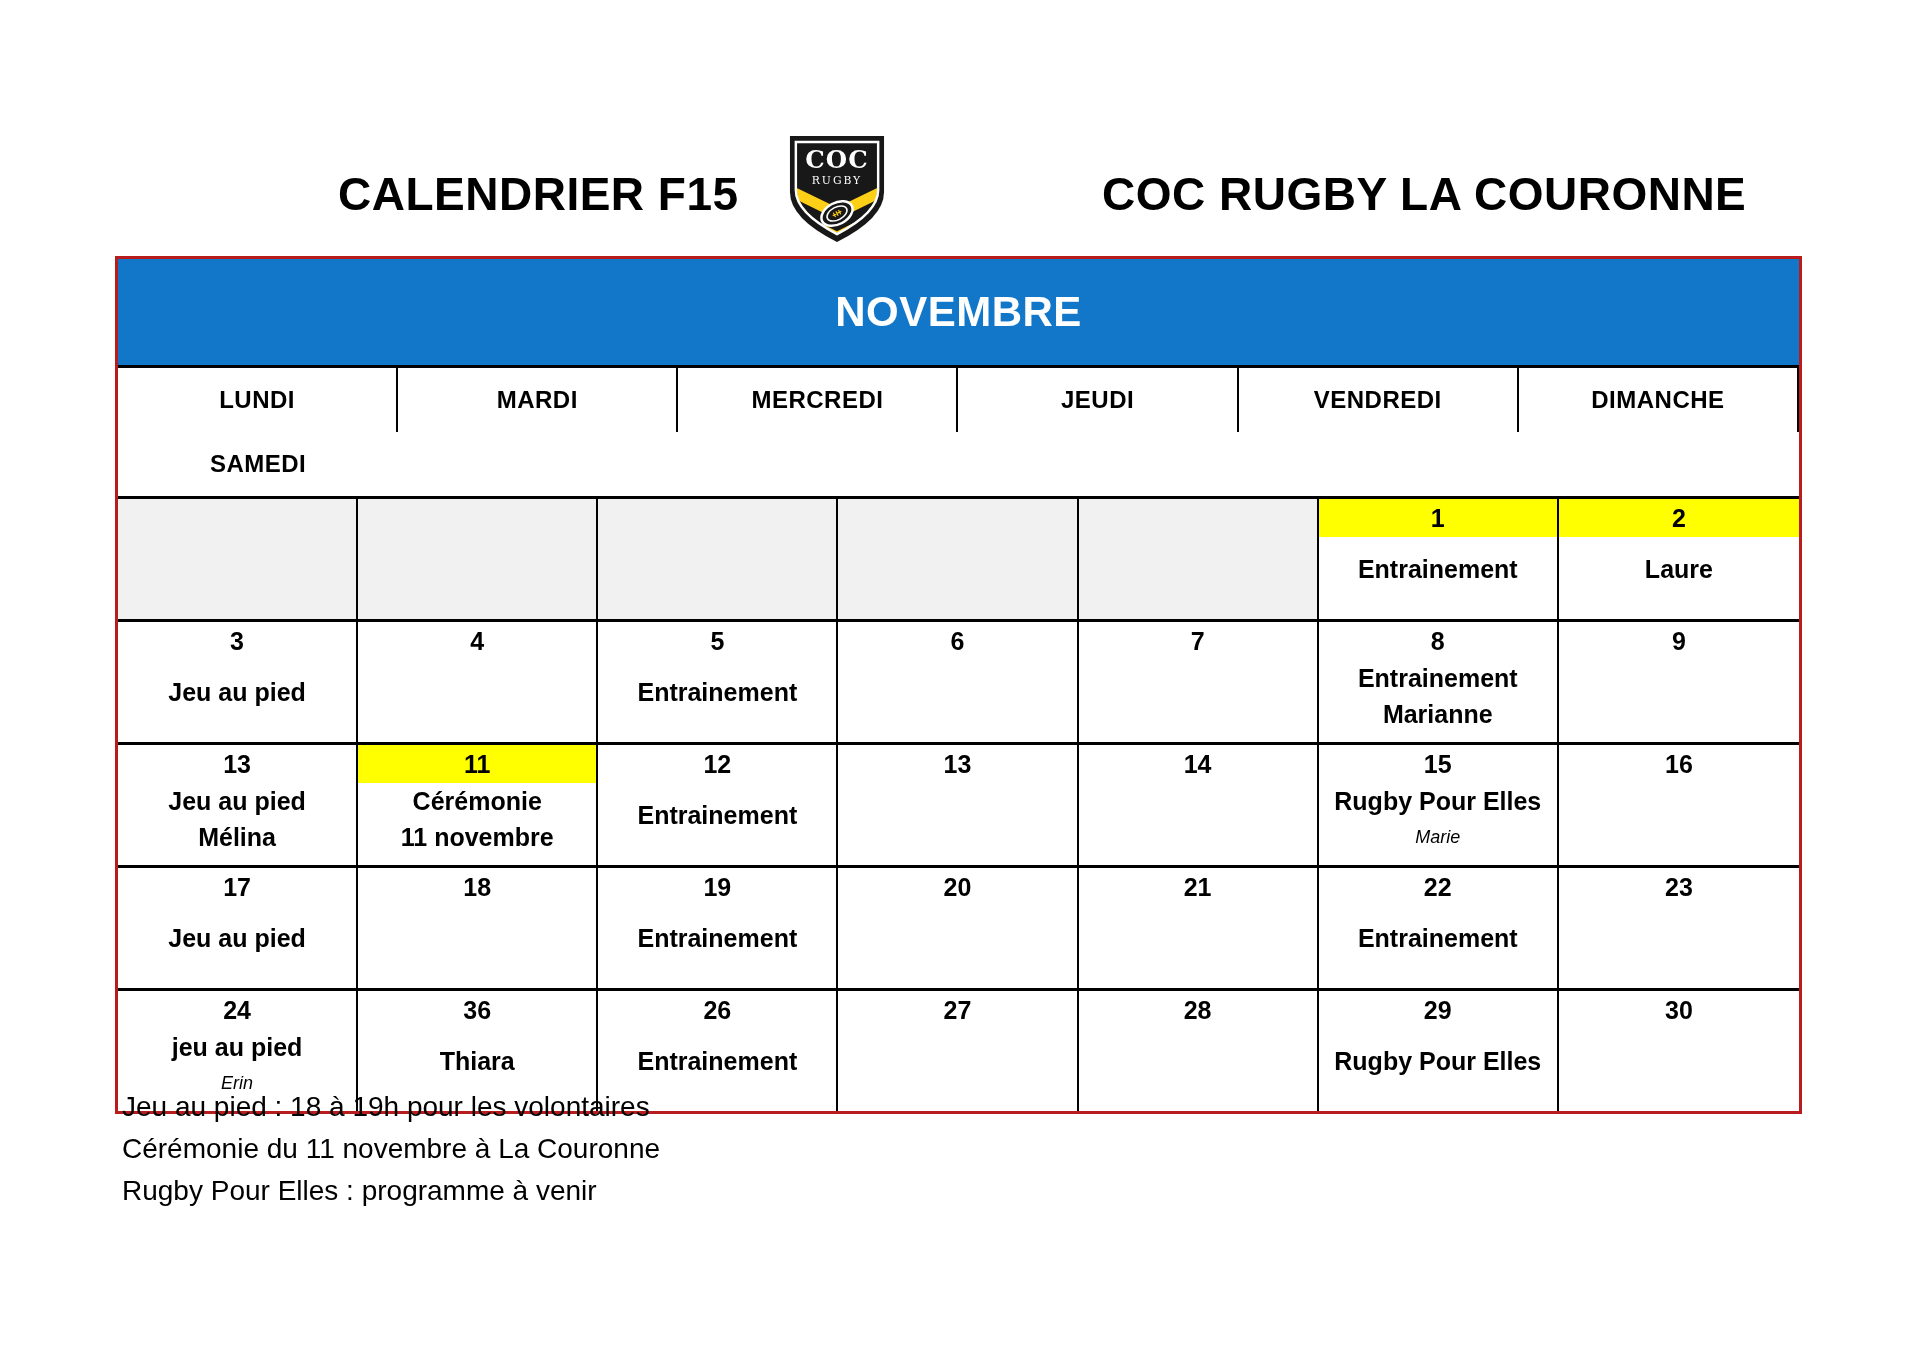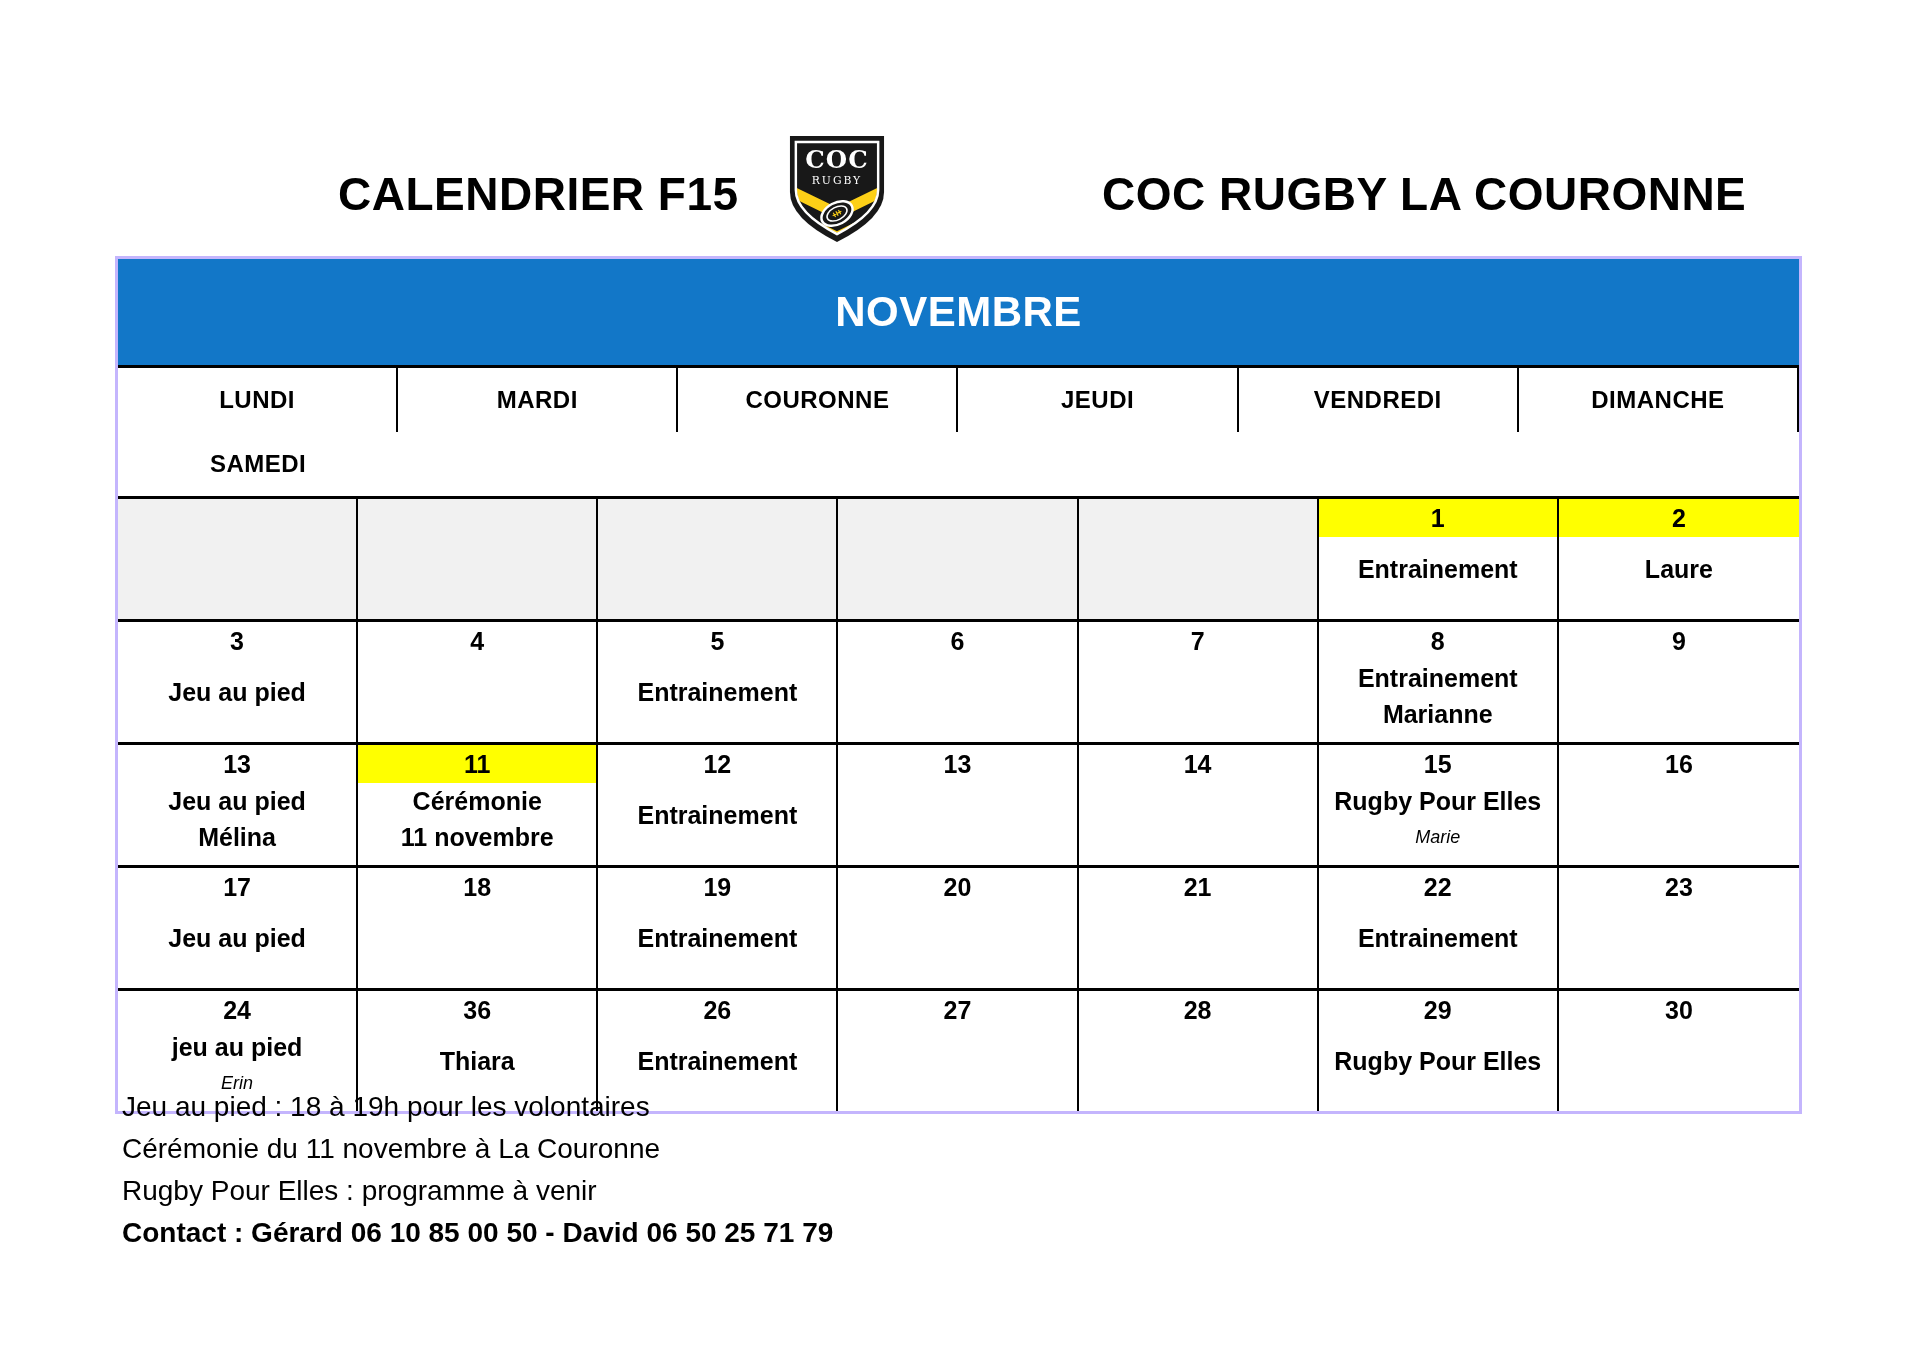--- a/index.html
+++ b/index.html
@@ -6,21 +6,21 @@
   html,body { width:1920px; height:1357px; background:#fff; overflow:hidden; }
   body { font-family:"Liberation Sans", sans-serif; color:#000; position:relative; }
 
   
   .title { position:absolute; font-weight:bold; font-size:46px; line-height:48px; letter-spacing:.5px; white-space:nowrap;margin-left:16px; }
   .title-left  { left:322px; top:170px; }
   .title-right { left:1086px; top:170px; }
   .logo { position:absolute; left:788px; top:134px; width:98px; height:110px; }
 
   
-  .cal-table { position:absolute; left:115px; top:256px; width:1687px; border:3px solid #c4b5fd; background:#fff; }
+  .cal-table { position:absolute; left:115px; top:256px; width:1687px; border:3px solid #b91c1c; background:#fff; }
   .banner { height:106px; background:var(--blue); display:flex; align-items:center; justify-content:center; }
   .banner-label { color:#fff; font-weight:bold; font-size:42px; letter-spacing:.5px; }
   .day-header-row { display:grid; grid-template-columns:repeat(6,1fr); border-top:3px solid #000; }
   .day-header { height:64px; display:flex; align-items:center; justify-content:center;
                 font-weight:bold; font-size:24px; border-right:2px solid #000; letter-spacing:.5px; }
   .day-header:last-child { border-right:none; }
   .week-row { display:grid; grid-template-columns:repeat(7,1fr); border-top:3px solid #000; }
   .cell { height:120px; border-right:2px solid #000; display:flex; flex-direction:column; background:#fff; }
   .cell:last-child { border-right:none; }
   .cell.gray { background:var(--gray); }
@@ -64,21 +64,21 @@
   <text x="50" y="51" text-anchor="middle" font-family="DejaVu Serif, serif" font-size="11" fill="#fff" letter-spacing="2">RUGBY</text>
 </svg>
 
 <div class="cal-table">
   <div class="banner">
     <div class="banner-label">NOVEMBRE</div>
   </div>
   <div class="day-header-row">
       <div class="day-header">LUNDI</div>
       <div class="day-header">MARDI</div>
-      <div class="day-header">COURONNE</div>
+      <div class="day-header">MERCREDI</div>
       <div class="day-header">JEUDI</div>
       <div class="day-header">VENDREDI</div>
       <div class="day-header">DIMANCHE</div>
       <div class="day-header">SAMEDI</div>
     </div>
   <div>
       <div class="week-row">
         <div class="cell gray"></div>
         <div class="cell gray"></div>
         <div class="cell gray"></div>
@@ -250,14 +250,13 @@
           <div class="events"></div>
         </div>
       </div>
     </div>
 </div>
 
 <div class="notes">
     <div class="note-line">Jeu au pied : 18 à 19h pour les volontaires</div>
     <div class="note-line">Cérémonie du 11 novembre à La Couronne</div>
     <div class="note-line">Rugby Pour Elles : programme à venir</div>
-    <div class="note-line bold">Contact : Gérard 06 10 85 00 50 - David 06 50 25 71 79</div>
   </div>
 
 </body></html>

